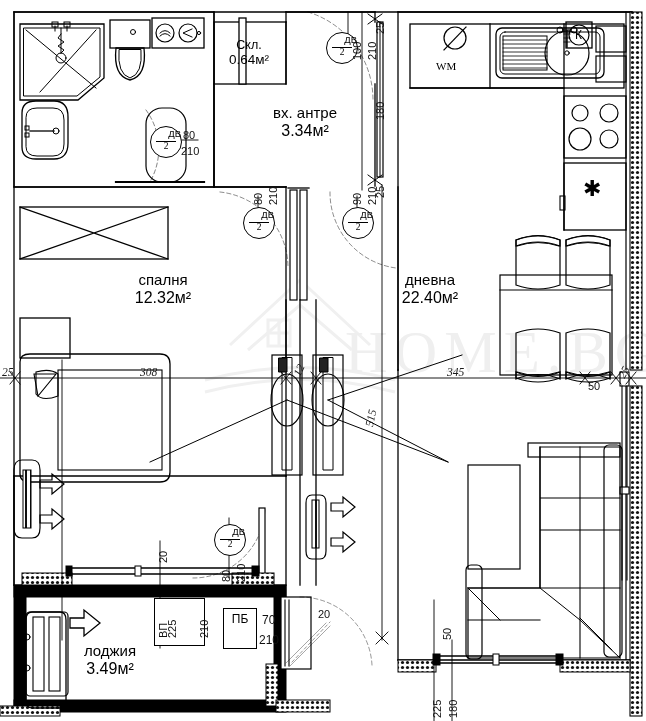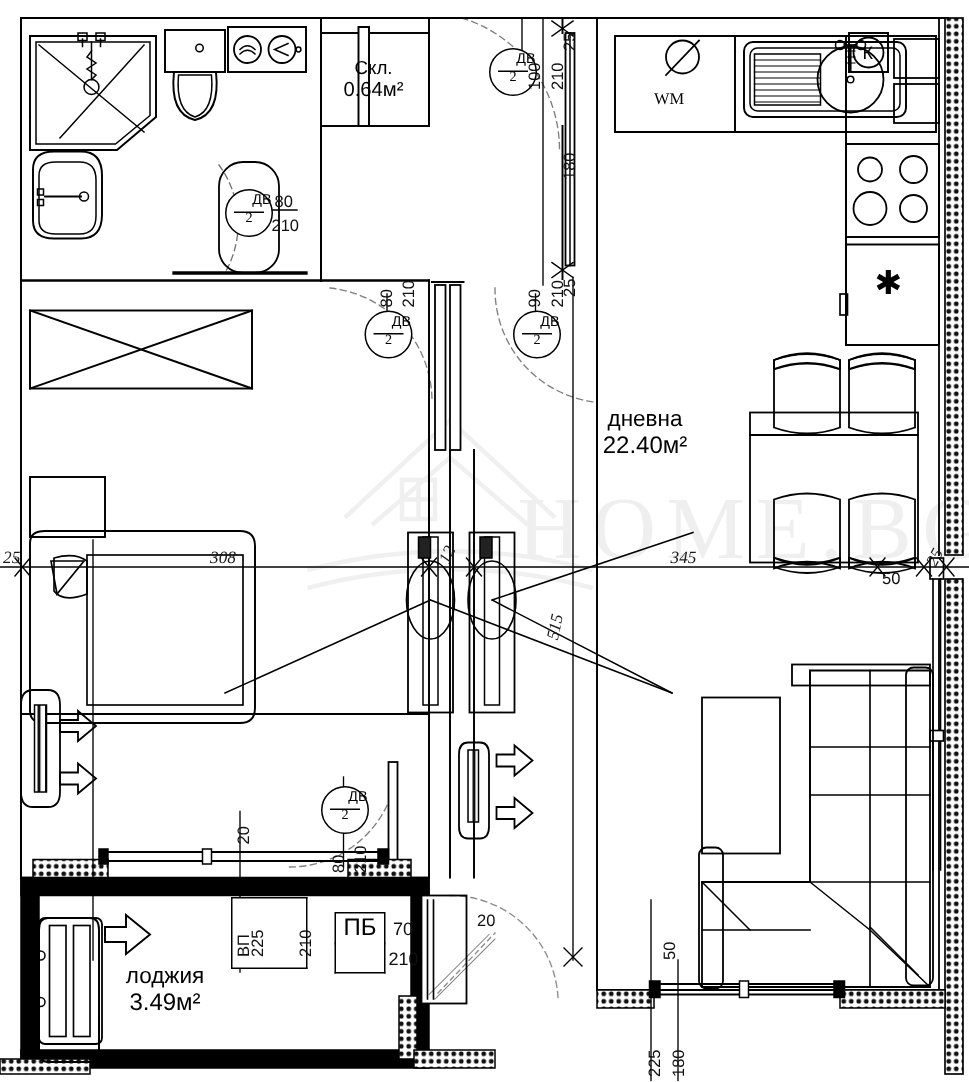--- a/index.html
+++ b/index.html
@@ -326,21 +326,29 @@
       <path d="M42 505 l14 0 l0 -7 l14 11 l-14 11 l0 -7 l-14 0 Z" opacity="0"></path>
     </g>
   </svg>
 
 
   <div class="roomlabel small" style="left:249px;top:38px;transform:translateX(-50%);">
     <span class="nm">Скл.</span>
     <span class="ar">0.64м²</span>
   </div>
 
-
+  <div class="roomlabel" style="left:305px;top:105px;transform:translateX(-50%);">
+    <span class="nm">вх. антре</span>
+    <span class="ar">3.34м²</span>
+  </div>
+
+  <div class="roomlabel" style="left:163px;top:272px;transform:translateX(-50%);">
+    <span class="nm">спалня</span>
+    <span class="ar">12.32м²</span>
+  </div>
 
   <div class="roomlabel" style="left:430px;top:272px;transform:translateX(-50%);">
     <span class="nm">дневна</span>
     <span class="ar">22.40м²</span>
   </div>
 
   <div class="roomlabel" style="left:110px;top:643px;transform:translateX(-50%);">
     <span class="nm">лоджия</span>
     <span class="ar">3.49м²</span>
   </div>
@@ -407,21 +415,21 @@
 
   <div class="boxlbl" style="left:154px;top:598px;width:22px;height:46px;">
     <span class="dimv" style="position:relative;left:-1px;top:22px;">ВП</span>
   </div>
   <div class="boxlbl" style="left:176px;top:598px;width:28px;height:46px;border-left:none;">
     <span class="dimv" style="position:relative;left:-6px;top:22px;">225</span>
     <span class="dimv" style="position:relative;left:8px;top:22px;">210</span>
   </div>
 
   <div class="boxlbl" style="left:223px;top:608px;width:32px;height:20px;">
-    <span style="font-size:16px;">ПБ</span>
+    <span style="font-size:12px;">ПБ</span>
   </div>
   <div class="boxlbl" style="left:223px;top:628px;width:32px;height:20px;border-top:none;"></div>
   <div style="position:absolute;left:262px;top:610px;">
     <span class="dimh" style="position:static;font-size:12px;margin-top:16px;">70</span>
   </div>
   <div style="position:absolute;left:259px;top:630px;">
     <span class="dimh" style="position:static;font-size:12px;">210</span>
   </div>
 
   <div class="dimtxt" style="left:140px;top:366px;">

